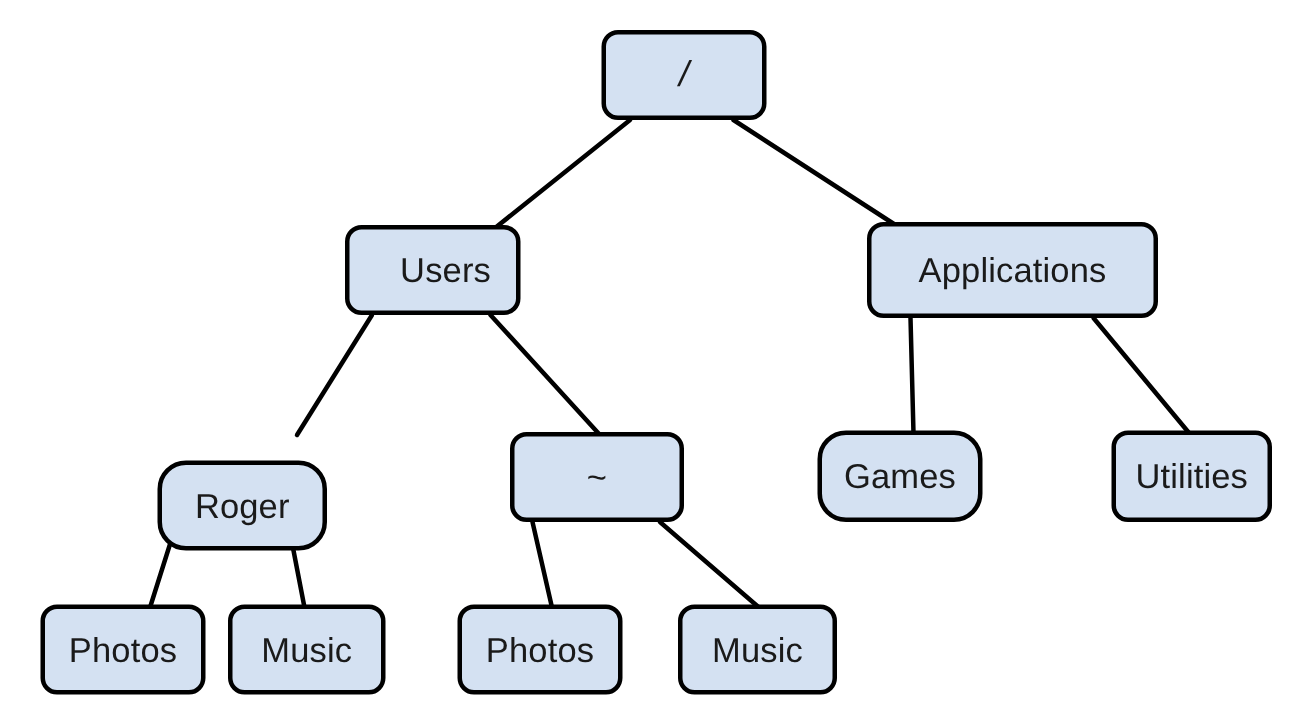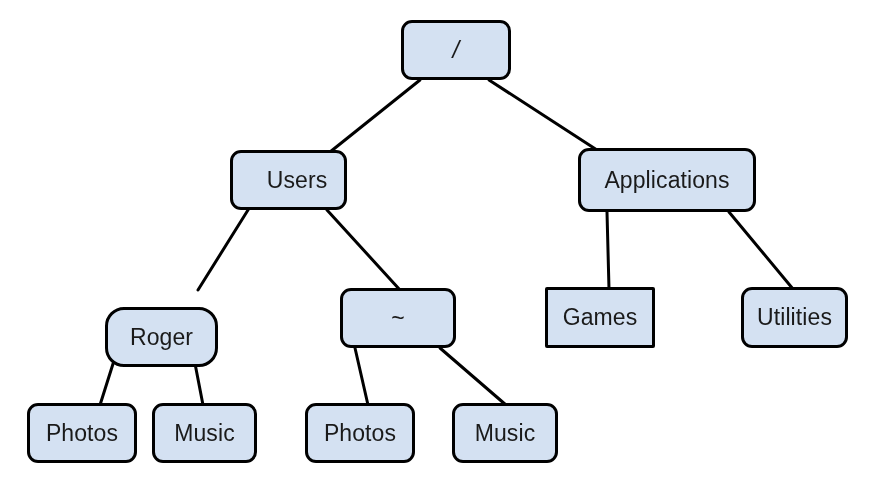--- a/index.html
+++ b/index.html
@@ -72,30 +72,30 @@
       <line x1="440" y1="348" x2="506" y2="405" stroke="#000000" stroke-width="3" stroke-linecap="round"></line>
     </svg>
 
   <div id="node-layer">
       <div class="node root-node" style="left: 401px; top: 20px; width: 110px; height: 60px; background: rgb(212, 225, 242); border-color: rgb(0, 0, 0); border-width: 3px; border-radius: 11px; color: rgb(26, 26, 26);">
         <span class="node-label">/</span>
       </div>
       <div class="node" style="left: 230px; top: 150px; width: 117px; height: 60px; background: rgb(212, 225, 242); border-color: rgb(0, 0, 0); border-width: 3px; border-radius: 11px; color: rgb(26, 26, 26); padding-left: 17px;">
         <span class="node-label">Users</span>
       </div>
-      <div class="node" style="left: 578px; top: 148px; width: 178px; height: 64px; background: rgb(212, 225, 242); border-color: rgb(0, 0, 0); border-width: 3px; border-radius: 11px; color: rgb(26, 26, 26);">
+      <div class="node" style="left: 578px; top: 148px; width: 194px; height: 64px; background: rgb(212, 225, 242); border-color: rgb(0, 0, 0); border-width: 3px; border-radius: 11px; color: rgb(26, 26, 26);">
         <span class="node-label">Applications</span>
       </div>
       <div class="node" style="left: 105px; top: 288px; width: 113px; height: 60px; background: rgb(212, 225, 242); border-color: rgb(0, 0, 0); border-width: 3px; border-radius: 19px; color: rgb(26, 26, 26); margin-top: 19px;">
         <span class="node-label">Roger</span>
       </div>
       <div class="node" style="left: 340px; top: 288px; width: 116px; height: 60px; background: rgb(212, 225, 242); border-color: rgb(0, 0, 0); border-width: 3px; border-radius: 11px; color: rgb(26, 26, 26);">
         <span class="node-label">~</span>
       </div>
-      <div class="node" style="left: 545px; top: 287px; width: 110px; height: 61px; background: rgb(212, 225, 242); border-color: rgb(0, 0, 0); border-width: 3px; border-radius: 2px; color: rgb(26, 26, 26);">
+      <div class="node" style="left: 545px; top: 287px; width: 110px; height: 61px; background: rgb(212, 225, 242); border-color: rgb(0, 0, 0); border-width: 3px; border-radius: 19px; color: rgb(26, 26, 26);">
         <span class="node-label">Games</span>
       </div>
       <div class="node" style="left: 741px; top: 287px; width: 107px; height: 61px; background: rgb(212, 225, 242); border-color: rgb(0, 0, 0); border-width: 3px; border-radius: 11px; color: rgb(26, 26, 26);">
         <span class="node-label">Utilities</span>
       </div>
       <div class="node" style="left: 27px; top: 403px; width: 110px; height: 60px; background: rgb(212, 225, 242); border-color: rgb(0, 0, 0); border-width: 3px; border-radius: 11px; color: rgb(26, 26, 26);">
         <span class="node-label">Photos</span>
       </div>
       <div class="node" style="left: 152px; top: 403px; width: 105px; height: 60px; background: rgb(212, 225, 242); border-color: rgb(0, 0, 0); border-width: 3px; border-radius: 11px; color: rgb(26, 26, 26);">
         <span class="node-label">Music</span>

